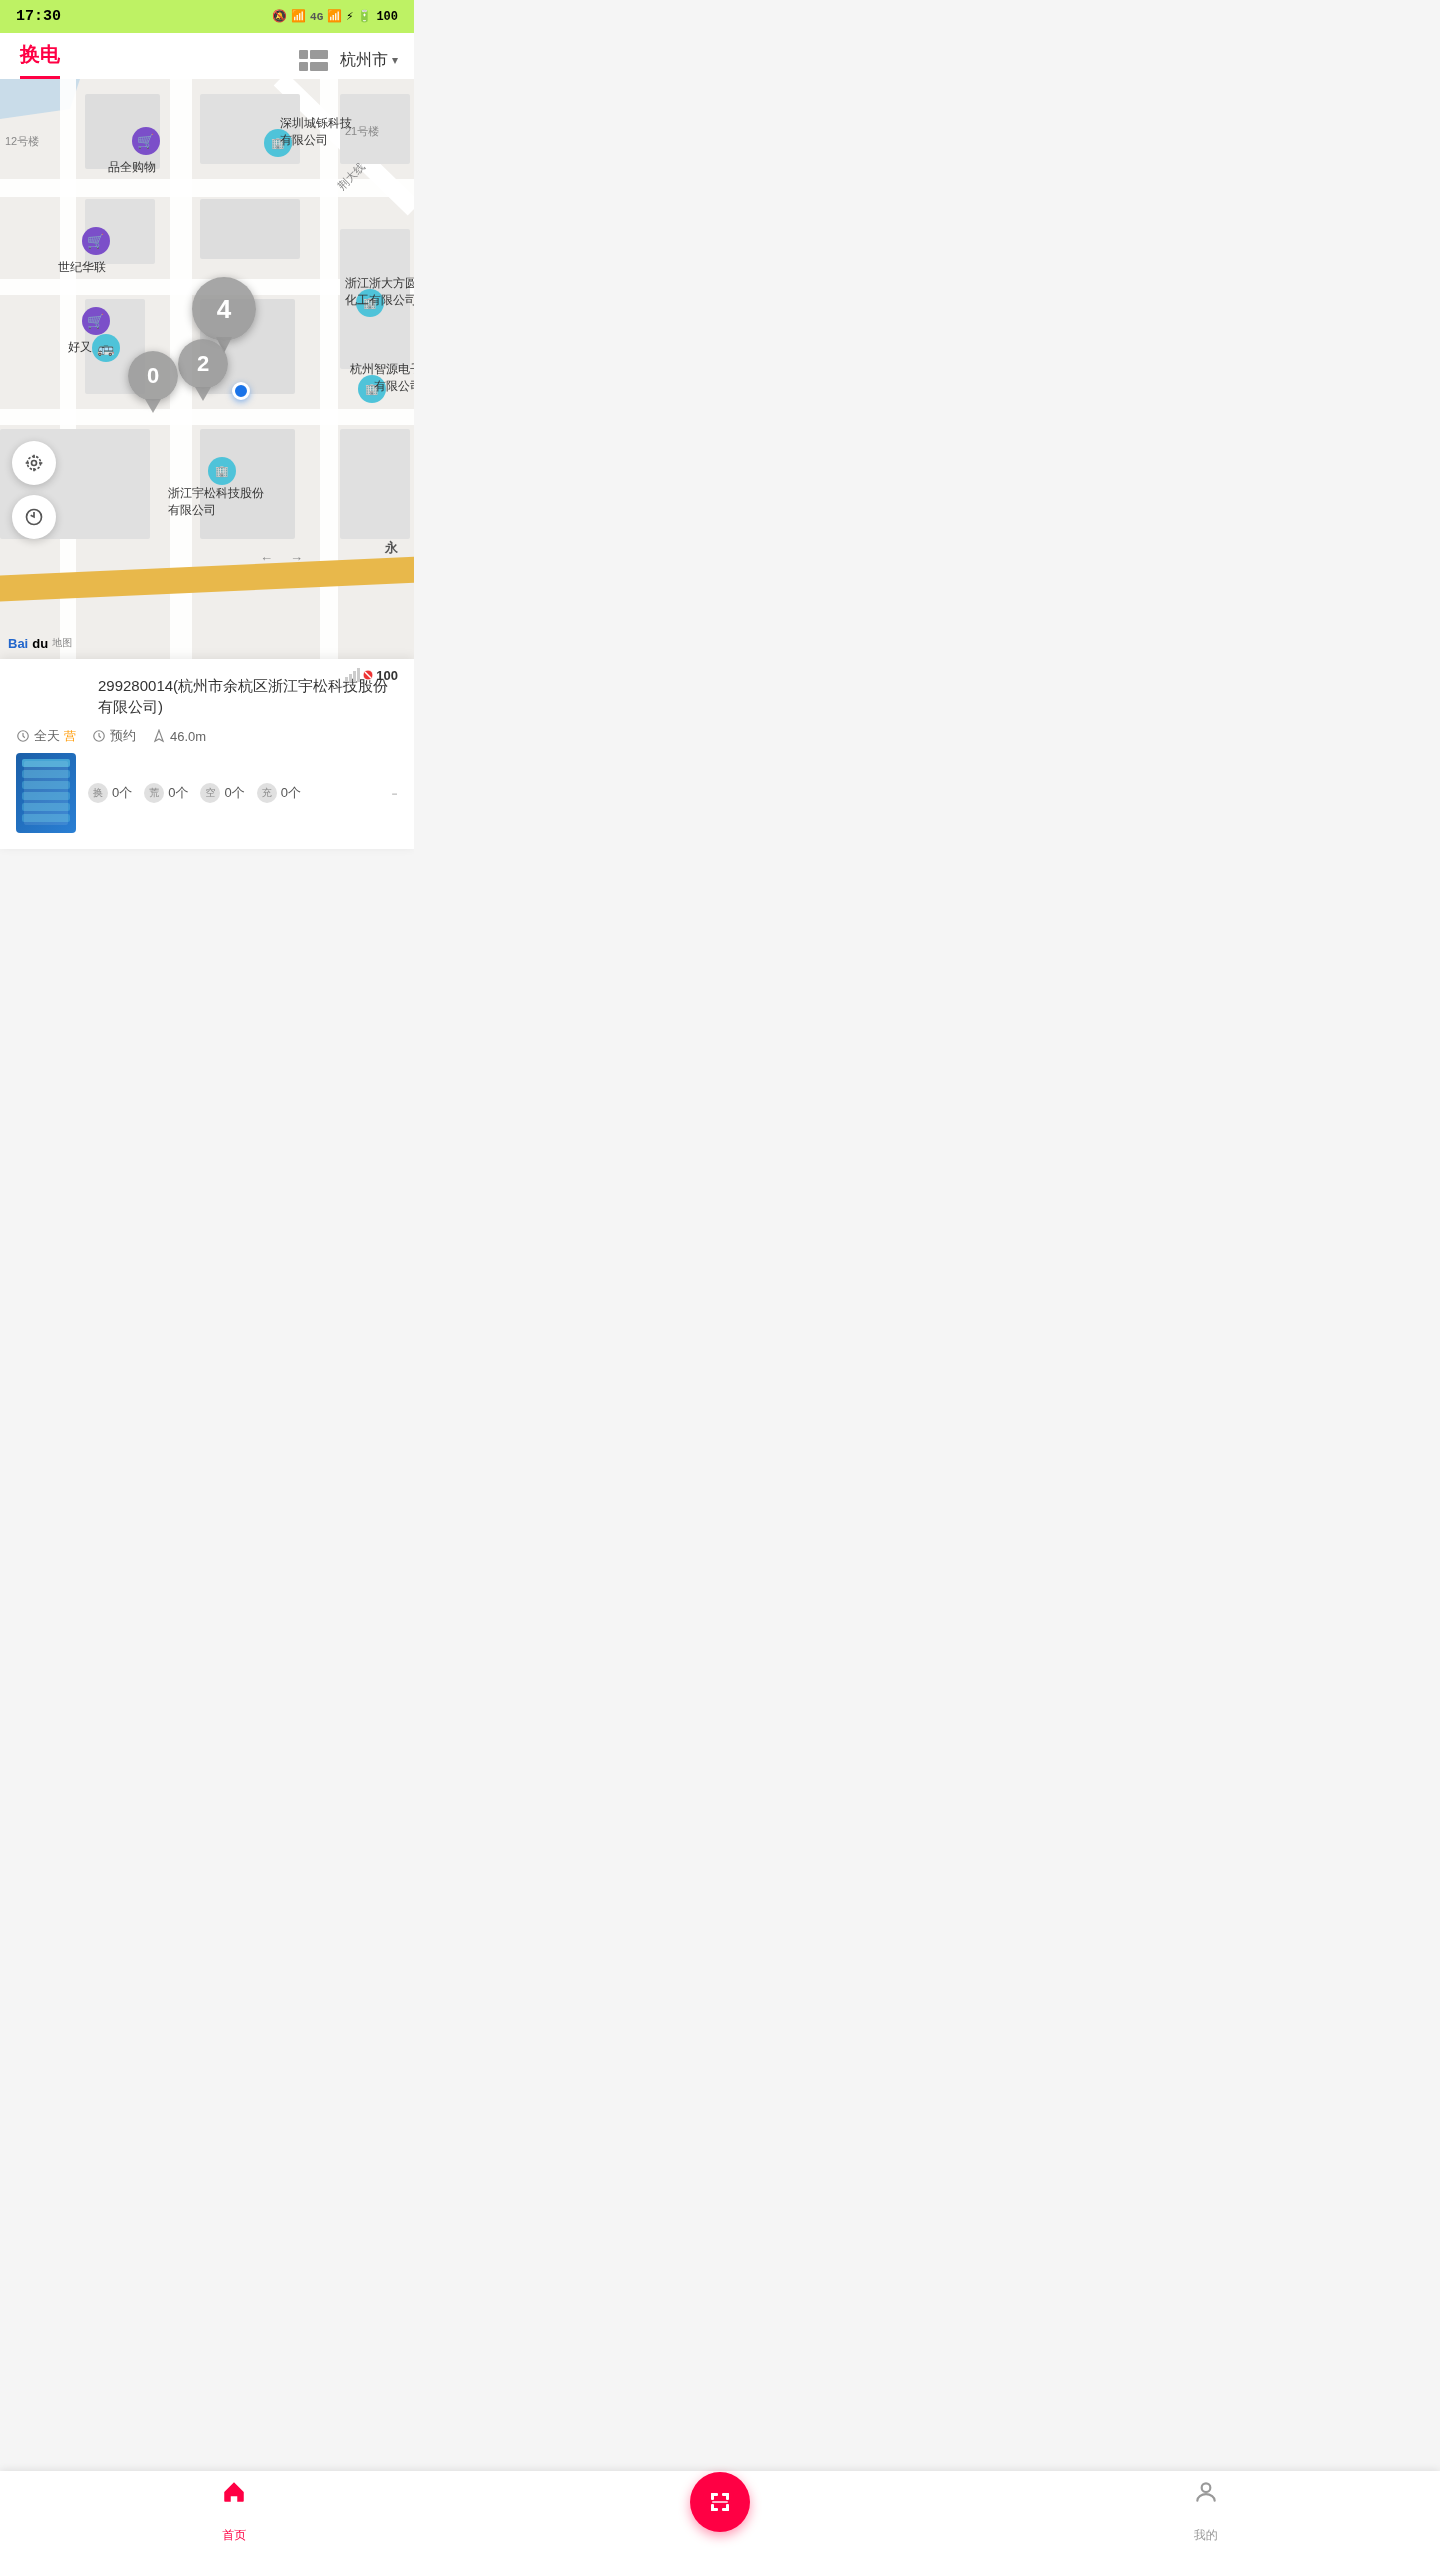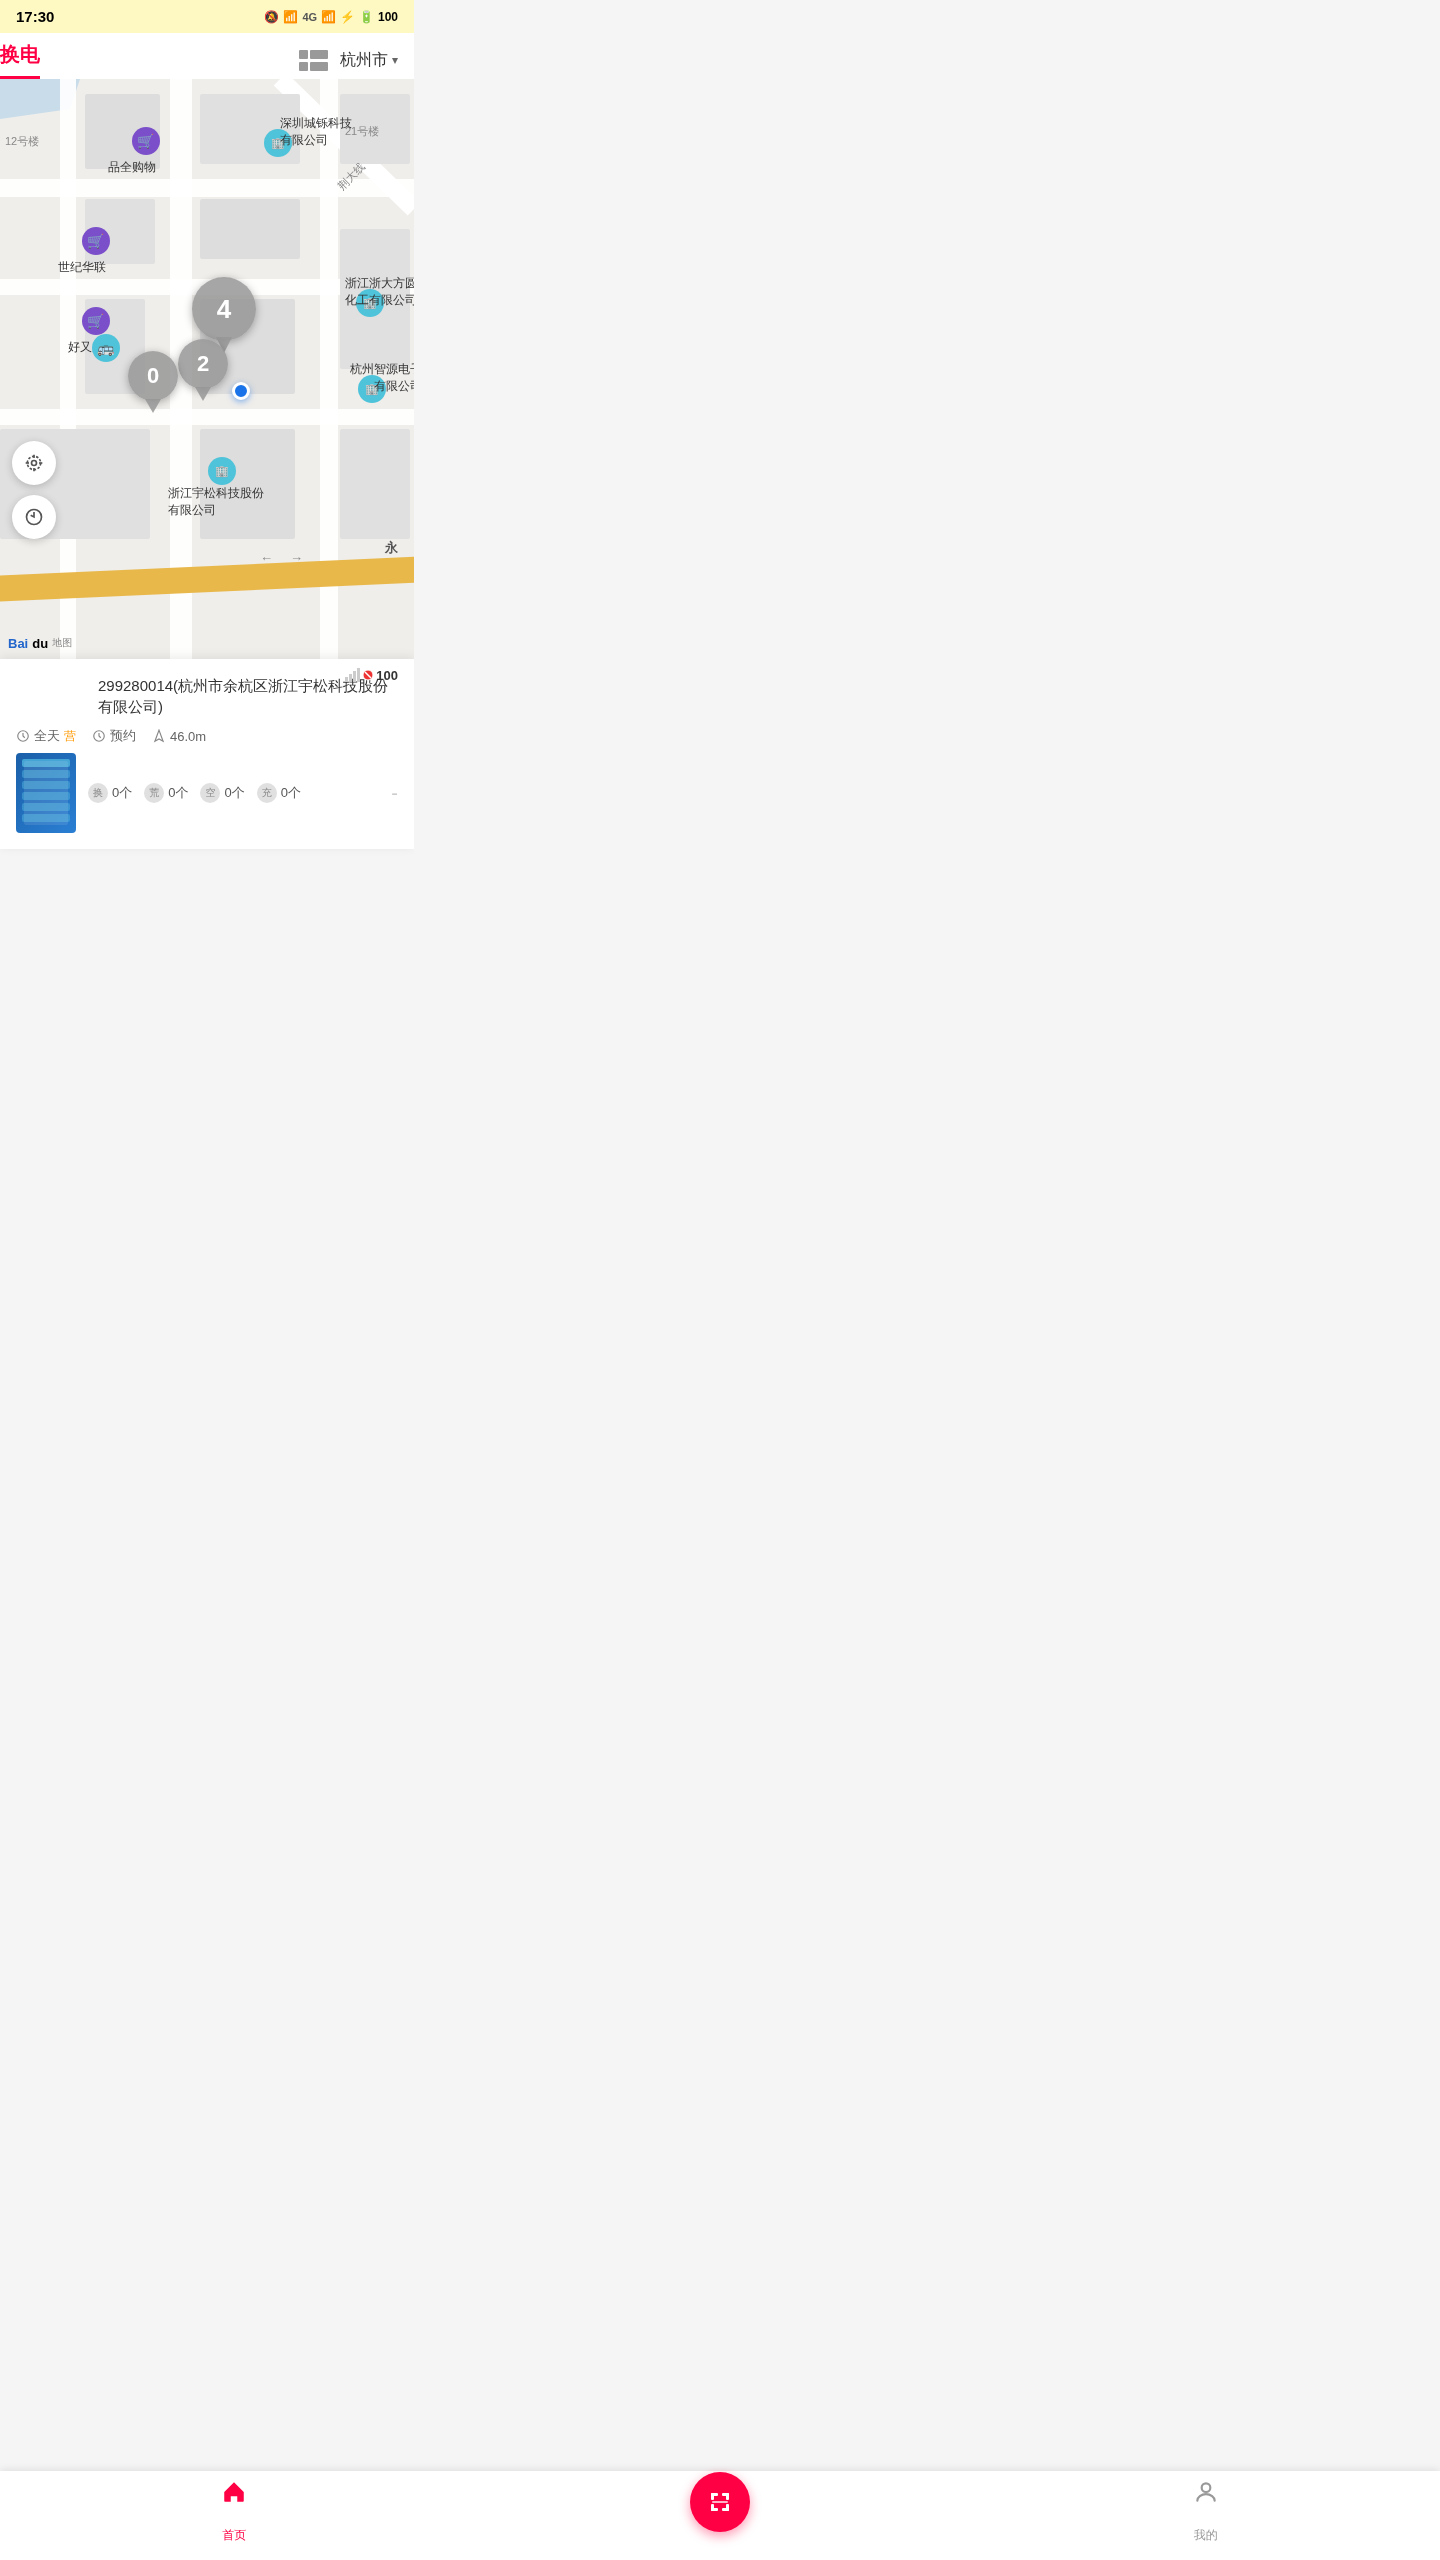--- a/index.html
+++ b/index.html
@@ -8,40 +8,41 @@
       width: 414px;
       min-height: 896px;
       font-family: -apple-system, "PingFang SC", "Microsoft YaHei", sans-serif;
       background: #f5f5f5;
       overflow-x: hidden;
       position: relative;
     }
 
     
     .status-bar {
-      background: #fef9c3;
+      background: #bef264;
       display: flex;
       justify-content: space-between;
       align-items: center;
       padding: 8px 16px;
       font-size: 14px;
       font-weight: 600;
       z-index: 100;
       position: relative;
+      font-family: Liberation Mono, monospace;
     }
     .status-bar-time { font-size: 15px; font-weight: 700; }
     .status-bar-icons { display: flex; align-items: center; gap: 4px; font-size: 12px; }
 
     
     .top-nav {
       background: #fff;
       display: flex;
       align-items: center;
       justify-content: space-between;
-      padding: 8px 16px 0 0;
+      padding: 8px 16px 0 20px;
       position: relative;
       z-index: 100;
     }
     .nav-tab {
       font-size: 20px;
       font-weight: 600;
       color: #f04;
       padding-bottom: 8px;
       border-bottom: 3px solid #f04;
       margin-right: 20px;

